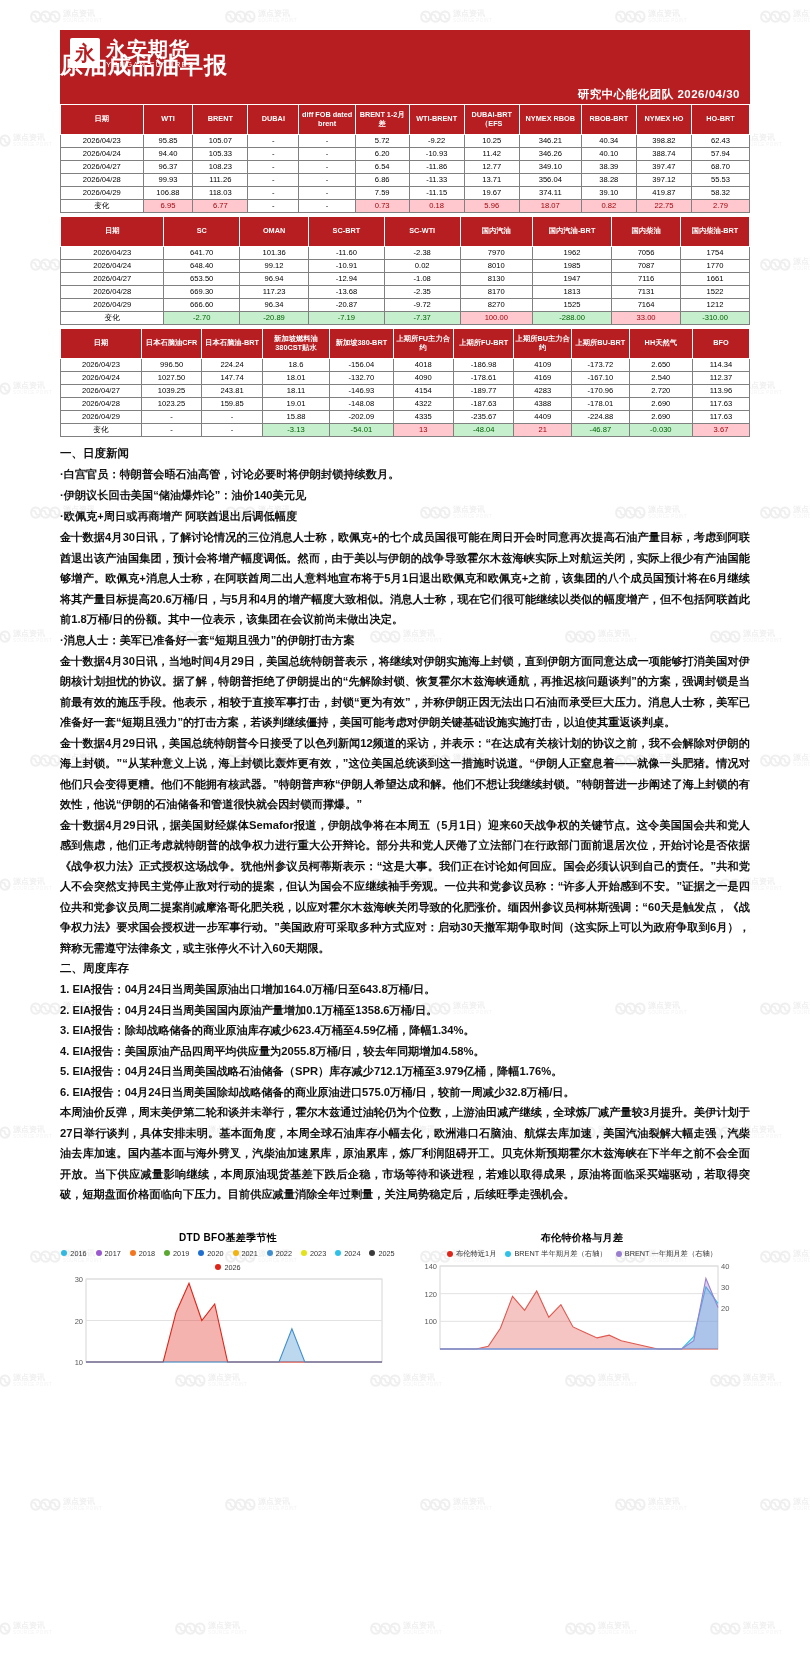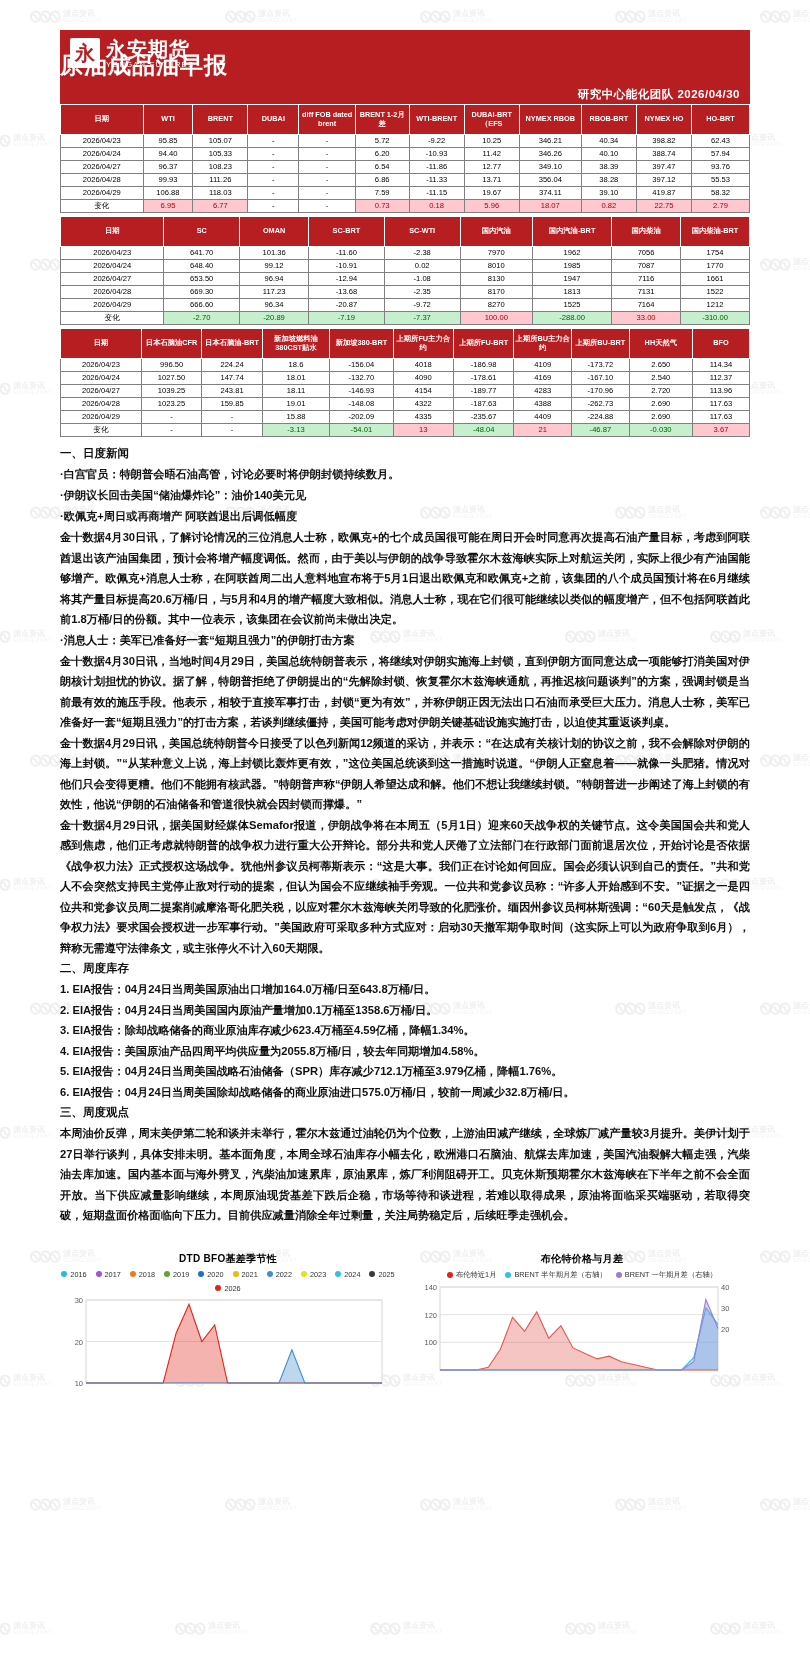--- a/index.html
+++ b/index.html
@@ -820,21 +820,21 @@
               <td>96.37</td>
               <td>108.23</td>
               <td>-</td>
               <td>-</td>
               <td>6.54</td>
               <td>-11.86</td>
               <td>12.77</td>
               <td>349.10</td>
               <td>38.39</td>
               <td>397.47</td>
-              <td>93.76</td>
+              <td>68.70</td>
             </tr>
             <tr>
               <td>2026/04/28</td>
               <td>99.93</td>
               <td>111.26</td>
               <td>-</td>
               <td>-</td>
               <td>6.86</td>
               <td>-11.33</td>
               <td>13.71</td>
@@ -1048,21 +1048,21 @@
             </tr>
             <tr>
               <td>2026/04/28</td>
               <td>1023.25</td>
               <td>159.85</td>
               <td>19.01</td>
               <td>-148.08</td>
               <td>4322</td>
               <td>-187.63</td>
               <td>4388</td>
-              <td>-262.73</td>
+              <td>-178.01</td>
               <td>2.690</td>
               <td>117.63</td>
             </tr>
             <tr>
               <td>2026/04/29</td>
               <td>-</td>
               <td>-</td>
               <td>15.88</td>
               <td>-202.09</td>
               <td>4335</td>
@@ -1099,21 +1099,20 @@
         <p>金十数据4月30日讯，当地时间4月29日，美国总统特朗普表示，将继续对伊朗实施海上封锁，直到伊朗方面同意达成一项能够打消美国对伊朗核计划担忧的协议。据了解，特朗普拒绝了伊朗提出的“先解除封锁、恢复霍尔木兹海峡通航，再推迟核问题谈判”的方案，强调封锁是当前最有效的施压手段。他表示，相较于直接军事打击，封锁“更为有效”，并称伊朗正因无法出口石油而承受巨大压力。消息人士称，美军已准备好一套“短期且强力”的打击方案，若谈判继续僵持，美国可能考虑对伊朗关键基础设施实施打击，以迫使其重返谈判桌。</p>
         <p>金十数据4月29日讯，美国总统特朗普今日接受了以色列新闻12频道的采访，并表示：“在达成有关核计划的协议之前，我不会解除对伊朗的海上封锁。”“从某种意义上说，海上封锁比轰炸更有效，”这位美国总统谈到这一措施时说道。“伊朗人正窒息着——就像一头肥猪。情况对他们只会变得更糟。他们不能拥有核武器。”特朗普声称“伊朗人希望达成和解。他们不想让我继续封锁。”特朗普进一步阐述了海上封锁的有效性，他说“伊朗的石油储备和管道很快就会因封锁而撑爆。”</p>
         <p>金十数据4月29日讯，据美国财经媒体Semafor报道，伊朗战争将在本周五（5月1日）迎来60天战争权的关键节点。这令美国国会共和党人感到焦虑，他们正考虑就特朗普的战争权力进行重大公开辩论。部分共和党人厌倦了立法部门在行政部门面前退居次位，开始讨论是否依据《战争权力法》正式授权这场战争。犹他州参议员柯蒂斯表示：“这是大事。我们正在讨论如何回应。国会必须认识到自己的责任。”共和党人不会突然支持民主党停止敌对行动的提案，但认为国会不应继续袖手旁观。一位共和党参议员称：“许多人开始感到不安。”证据之一是四位共和党参议员周二提案削减摩洛哥化肥关税，以应对霍尔木兹海峡关闭导致的化肥涨价。缅因州参议员柯林斯强调：“60天是触发点，《战争权力法》要求国会授权进一步军事行动。”美国政府可采取多种方式应对：启动30天撤军期争取时间（这实际上可以为政府争取到6月），辩称无需遵守法律条文，或主张停火不计入60天期限。</p>
         <p class="sec">二、周度库存</p>
         <p>1. EIA报告：04月24日当周美国原油出口增加164.0万桶/日至643.8万桶/日。</p>
         <p>2. EIA报告：04月24日当周美国国内原油产量增加0.1万桶至1358.6万桶/日。</p>
         <p>3. EIA报告：除却战略储备的商业原油库存减少623.4万桶至4.59亿桶，降幅1.34%。</p>
         <p>4. EIA报告：美国原油产品四周平均供应量为2055.8万桶/日，较去年同期增加4.58%。</p>
         <p>5. EIA报告：04月24日当周美国战略石油储备（SPR）库存减少712.1万桶至3.979亿桶，降幅1.76%。</p>
         <p>6. EIA报告：04月24日当周美国除却战略储备的商业原油进口575.0万桶/日，较前一周减少32.8万桶/日。</p>
-        <p class="sec">三、周度观点</p>
         <p>  本周油价反弹，周末美伊第二轮和谈并未举行，霍尔木兹通过油轮仍为个位数，上游油田减产继续，全球炼厂减产量较3月提升。美伊计划于27日举行谈判，具体安排未明。基本面角度，本周全球石油库存小幅去化，欧洲港口石脑油、航煤去库加速，美国汽油裂解大幅走强，汽柴油去库加速。国内基本面与海外劈叉，汽柴油加速累库，原油累库，炼厂利润阻碍开工。贝克休斯预期霍尔木兹海峡在下半年之前不会全面开放。当下供应减量影响继续，本周原油现货基差下跌后企稳，市场等待和谈进程，若难以取得成果，原油将面临采买端驱动，若取得突破，短期盘面价格面临向下压力。目前供应减量消除全年过剩量，关注局势稳定后，后续旺季走强机会。</p>
       </div>
 
     <div class="charts" id="chartsRow">
         <div class="chart-card">
           <div class="chart-title">DTD BFO基差季节性</div>
           <div class="legend">
             <div class="legend-item">
               <span class="dot" style="background: rgb(47, 184, 224);"></span>
               <span>2016</span>

